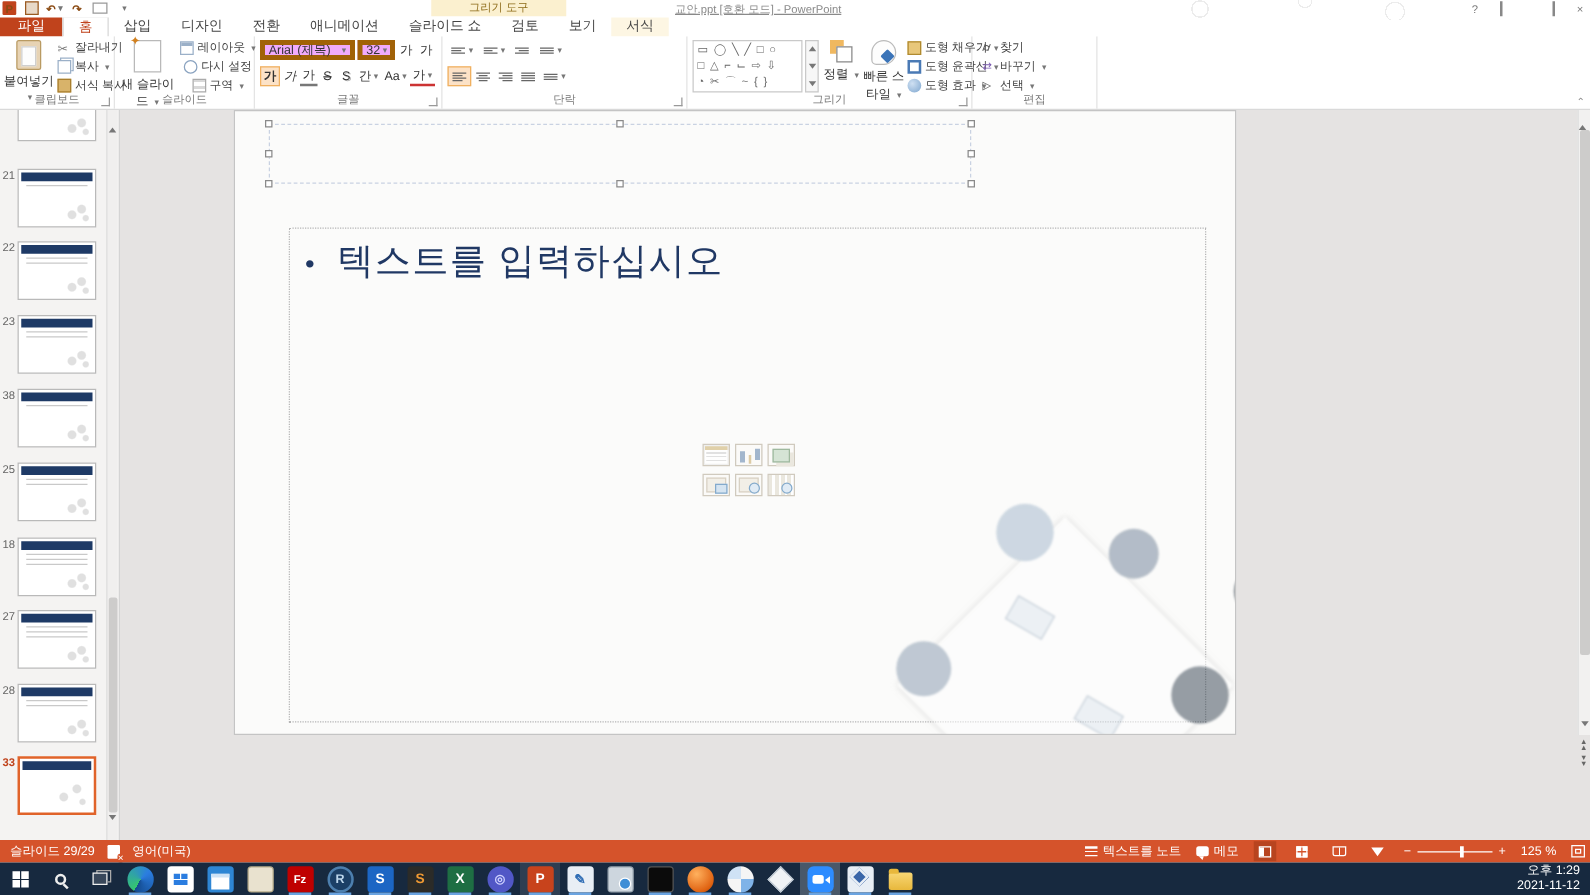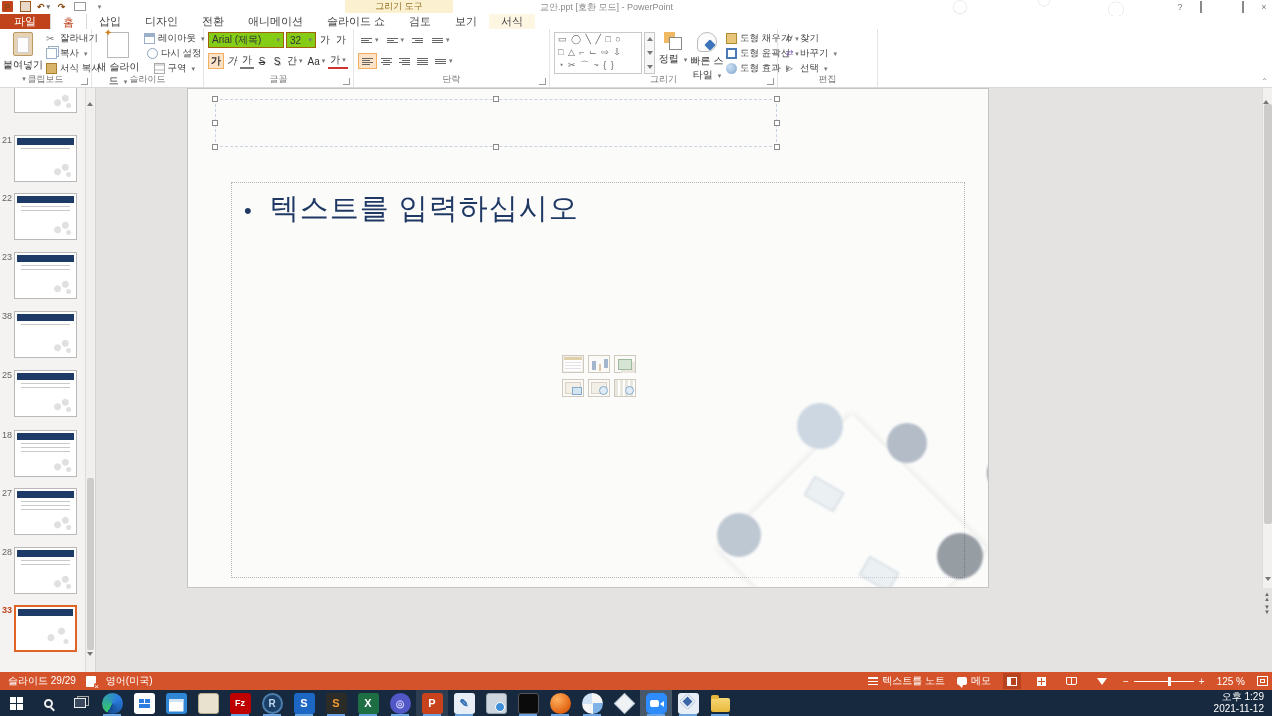--- a/index.html
+++ b/index.html
@@ -6,21 +6,21 @@
   html,body { width:1272px; height:716px; }
   body { font-family:"Liberation Sans",sans-serif; position:relative; overflow:hidden; background:#fff; font-size:11px; color:#333; }
 
   
   .titlebar { position:absolute; top:0; left:0; width:1272px; height:14px; background:#fff; z-index:30; }
   .qat { position:absolute; left:2px; top:1px; display:flex; align-items:center; gap:7px; }
   .qat .qic { width:11px; height:11px; display:flex; align-items:center; justify-content:center; font-size:9px; color:#8a4a12; }
   .ppt-logo { background:#C0431C; color:#fff; font-size:7px; font-weight:bold; border-radius:1px; }
   .save-ic { border:1px solid #9a5a20; background:#e8d9c8; }
   .undo-ic,.redo-ic { color:#b06a2a; font-weight:bold; }
-  .doc-title { position:absolute; left:540px; top:1px; font-size:9px; color:#8a8a8a; }
+  .doc-title { position:absolute; left:540px; top:1px; font-size:9px; color:#8a8a8a;text-decoration:underline; }
   .win-controls { position:absolute; right:2px; top:0; display:flex; gap:9px; align-items:center; height:13px; color:#777; font-size:9px; }
   .win-controls .wc { width:12px; text-align:center; }
   .wc-box { width:9px; height:7px; border:1px solid #888; }
   .wc-min { width:8px; border-bottom:1px solid #888; height:5px; }
   .floral { position:absolute; right:120px; top:-6px; width:240px; height:22px; opacity:.18;
             background: radial-gradient(circle at 20% 60%, transparent 6px, #999 6px, #999 7px, transparent 7px),
                         radial-gradient(circle at 55% 30%, transparent 5px, #999 5px, #999 6px, transparent 6px),
                         radial-gradient(circle at 85% 70%, transparent 7px, #999 7px, #999 8px, transparent 8px); }
   .ctx-group { position:absolute; left:345px; top:0; width:108px; height:13px; background:#FBF0CF; color:#8e6c1a; font-size:9px; text-align:center; line-height:13px; }
 
@@ -51,21 +51,21 @@
   .clip-ic::after { content:""; position:absolute; left:3px; top:4px; right:3px; bottom:2px; background:#fdfdfd; border:1px solid #cfcfcf; }
   .scissors { color:#7a7a7a; font-size:10px; }
   .copy-ic { background:#fff; border:1px solid #9bb0c8; box-shadow:2px -2px 0 -1px #fff, 2px -2px 0 0 #9bb0c8; }
   .fmt-ic { background:#d8b36a; border:1px solid #a97f2f; }
   .newslide-ic { width:22px; height:26px; background:#fff; border:1px solid #b9b9b9; position:relative; }
   .newslide-ic::before { content:"✦"; position:absolute; left:-4px; top:-6px; color:#d2801e; font-size:10px; }
   .layout-ic { background:linear-gradient(#9bb0c8 3px, #fff 3px); border:1px solid #9bb0c8; }
   .reset-ic { border:1px solid #8aa3c0; border-radius:50%; }
   .section-ic { background:linear-gradient(#d9d9d9 2px, #fff 2px, #fff 5px, #d9d9d9 5px, #d9d9d9 7px, #fff 7px); border:1px solid #aaa; }
 
-  .combo { display:inline-flex; align-items:center; justify-content:space-between; border:1px solid #a16207; background:#84cc16; height:16px; font-size:10px; padding:0 3px; color:#333; }
+  .combo { display:inline-flex; align-items:center; justify-content:space-between; border:4px solid #a16207; background:#f0abfc; height:16px; font-size:10px; padding:0 3px; color:#333; }
   .fontrow1 { position:absolute; left:4px; top:3px; display:flex; gap:2px; align-items:center; }
   .fontrow2 { position:absolute; left:4px; top:24px; display:flex; gap:1px; align-items:center; }
   .fbtn { min-width:14px; height:16px; display:flex; align-items:center; justify-content:center; font-size:10px; color:#333; padding:0 2px; }
   .fbtn.on { background:#FCE2C7; border:1px solid #F0B060; }
   .u-red { border-bottom:2px solid #c33; }
   .u-blue { border-bottom:2px solid #777; }
   .toggle-glyph { font-weight:bold; }
 
   .pararow1 { position:absolute; left:4px; top:3px; display:flex; gap:3px; align-items:center; }
   .pararow2 { position:absolute; left:4px; top:24px; display:flex; gap:1px; align-items:center; }

